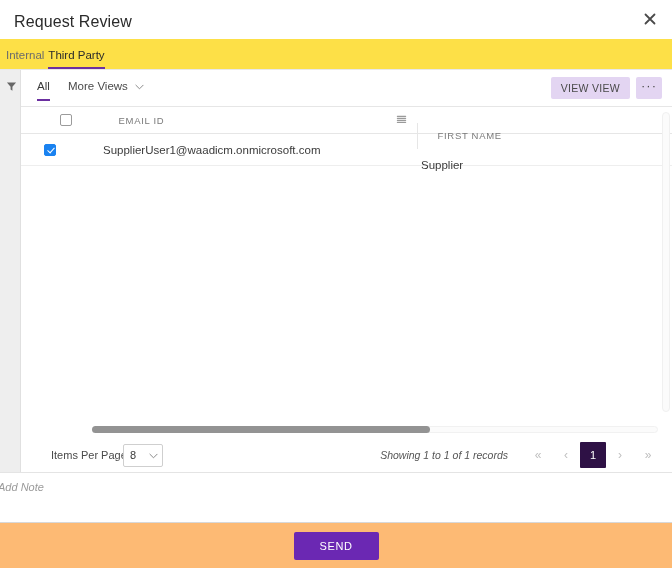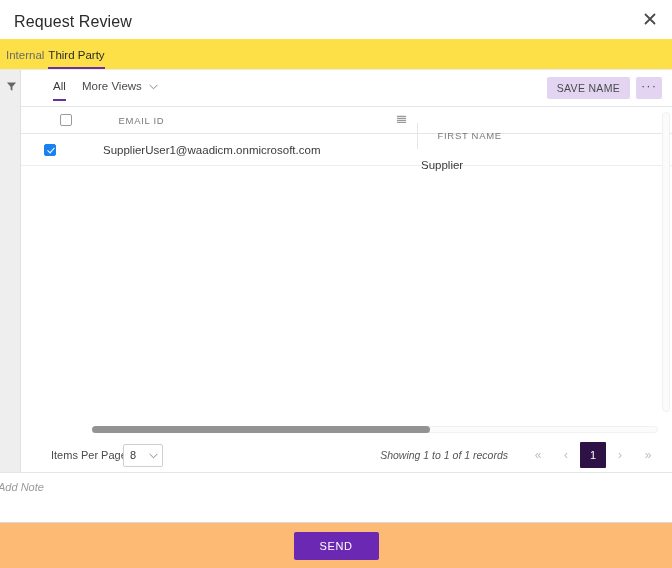--- a/index.html
+++ b/index.html
@@ -81,28 +81,28 @@
     position: absolute; left: 21px; top: 70px;
     width: 651px; height: 37px;
     background: #ffffff;
     border-bottom: 1px solid #e6e6e6;
   }
   .view-tab {
     position: absolute; top: 10px;
     font-size: 11.5px; color: #3a3a3a;
     cursor: pointer;
   }
-  .view-tab.all { left: 32px; }
+  .view-tab.all { left: 16px; }
   .view-tab.all::after {
     content: "";
     position: absolute; left: 0; right: 0; bottom: -9px;
     height: 2px; background: #6b2fa0;
   }
   .view-more {
-    position: absolute; left: 61px; top: 10px;
+    position: absolute; left: 47px; top: 10px;
     font-size: 11.5px; color: #4a4a4a;
     display: flex; align-items: center; gap: 7px;
     cursor: pointer;
   }
   .chev { display: inline-block; }
   .toolbar-right {
     position: absolute; right: 10px; top: 7px;
     display: flex; align-items: center; gap: 6px;
   }
   .btn-lav {
@@ -341,21 +341,21 @@
     <div class="view-tab all">All</div>
     <div class="view-more">
       <span>More Views</span>
       <span class="chev">
         <svg width="9" height="6" viewBox="0 0 10 6" aria-hidden="true">
           <path d="M1 1 L5 5 L9 1" stroke="#8a8a8a" stroke-width="1.1" fill="none" stroke-linecap="round"></path>
         </svg>
       </span>
     </div>
     <div class="toolbar-right">
-      <button class="btn-lav">SAVE NAME</button>
+      <button class="btn-lav">VIEW VIEW</button>
       <button class="btn-lav dots">···</button>
     </div>
   </div>
 
   <div class="grid">
 
     <div class="grid-head">
       <div class="cell-check">
         <span class="cb"></span>
       </div>

